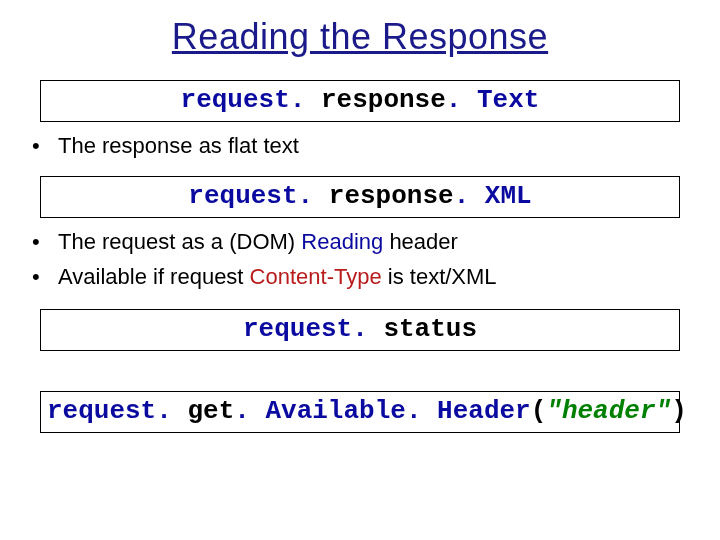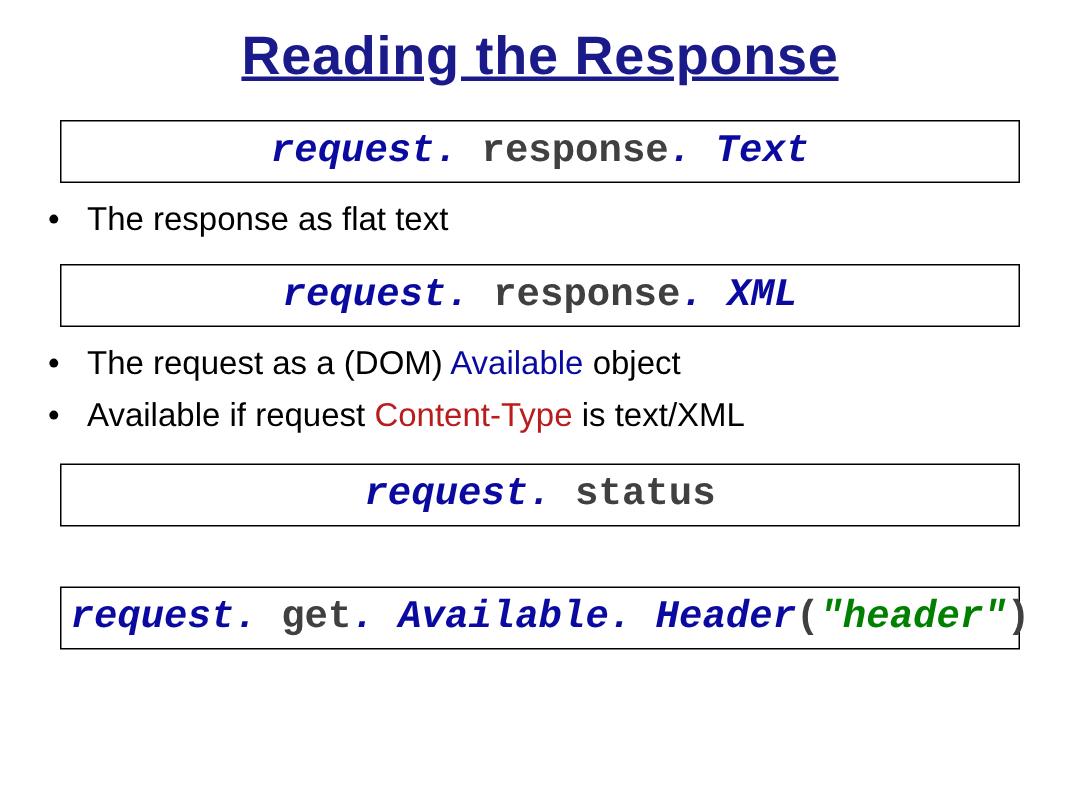--- a/index.html
+++ b/index.html
@@ -13,43 +13,43 @@
   }
   .slide {
     box-sizing: border-box;
     width: 720px;
     height: 540px;
     padding: 12px 30px 20px 30px;
   }
   .title {
     text-align: center;
     font-size: 36px;
-    font-weight: bold;
+    font-weight: normal;
     text-decoration: underline;
     color: #1a1a8a;
     margin: 4px 0 22px 0;
     letter-spacing: 0.5px;
   }
   .codebox {
     border: 1.5px solid #000;
     text-align: center;
     padding: 4px 6px 6px 6px;
     margin: 0 10px;
   }
   .codebox.wide {
     display: block;
   }
   .mono {
     font-family: "Courier New", Courier, monospace;
     font-weight: bold;
     font-size: 26px;
     white-space: nowrap;
   }
-  .kw-blue { color: #0a0aa0; font-style: italic; }
-  .kw-red  { color: #404040; }
+  .kw-blue { color: #0a0aa0; }
+  .kw-red  { color: #000000; }
   .kw-green{ color: #008000; }
   .bullets {
     list-style: none;
     padding: 0;
     margin: 10px 0 16px 0;
   }
   .bullets li {
     font-size: 22px;
     font-family: Arial, Helvetica, sans-serif;
     color: #000;
@@ -90,21 +90,21 @@
     <li><span class="dot">•</span><span>The response as flat text</span></li>
   </ul>
 
   <div class="codebox wide">
     <span class="mono">
       <span class="kw-blue">request. </span><span class="kw-red">response</span><span class="kw-blue">. XML</span>
     </span>
   </div>
 
   <ul class="bullets">
-    <li><span class="dot">•</span><span>The request as a (DOM) </span><span style="color:#0a0aa0">Available</span><span> object</span></li>
+    <li><span class="dot">•</span><span>The request as a (DOM) </span><span style="color:#0a0aa0">Reading</span><span> header</span></li>
     <li><span class="dot">•</span><span>Available if request </span><span style="color:#b91c1c">Content-Type</span><span> is text/XML</span></li>
   </ul>
 
   <div class="row">
     <div class="codebox">
       <span class="mono">
         <span class="kw-blue">request. </span><span class="kw-red">status</span>
       </span>
     </div>
   </div>

